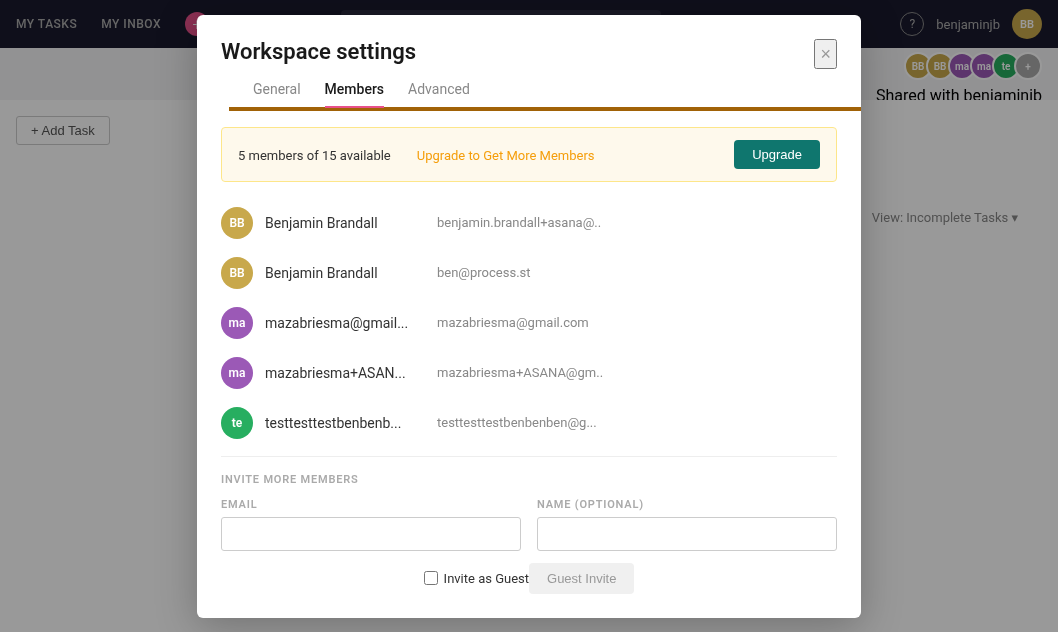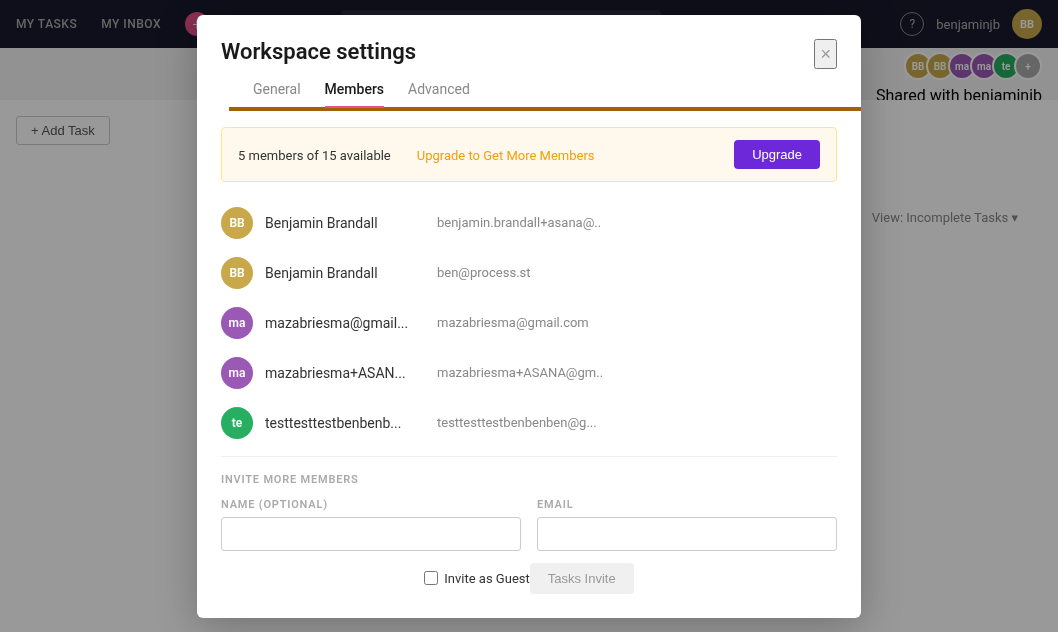--- a/index.html
+++ b/index.html
@@ -250,21 +250,21 @@
     }
 
     .upgrade-link {
       color: #f59e0b;
       font-size: 13px;
       margin-left: 22px;
       text-decoration: none;
     }
 
     .upgrade-btn {
-      background: #6d28d9;
+      background: #0f766e;
       color: white;
       border: none;
       border-radius: 4px;
       padding: 7px 18px;
       font-size: 13px;
       font-weight: 500;
       cursor: pointer;
     }
 
     
@@ -476,32 +476,32 @@
           <span class="member-email">testtesttestbenbenben@g...</span>
         </div>
       </div>
 
       <div class="divider"></div>
 
       <div class="invite-section">
         <div class="invite-title">INVITE MORE MEMBERS</div>
         <div class="invite-fields">
           <div class="field-group">
+            <div class="field-label">EMAIL</div>
+            <input class="field-input" type="email" placeholder="" style="">
+          </div>
+          <div class="field-group">
             <div class="field-label">NAME (OPTIONAL)</div>
             <input class="field-input" type="text" placeholder="" style="">
-          </div>
-          <div class="field-group">
-            <div class="field-label">EMAIL</div>
-            <input class="field-input" type="email" placeholder="" style="">
           </div>
         </div>
         <div class="invite-footer">
           <label class="guest-checkbox">
             <input type="checkbox" style="">
             <span>Invite as Guest</span>
           </label>
-          <button class="send-invite-btn">Tasks Invite</button>
+          <button class="send-invite-btn">Guest Invite</button>
         </div>
       </div>
 
     </div>
   </div>
 </div>
 
 </body></html>

